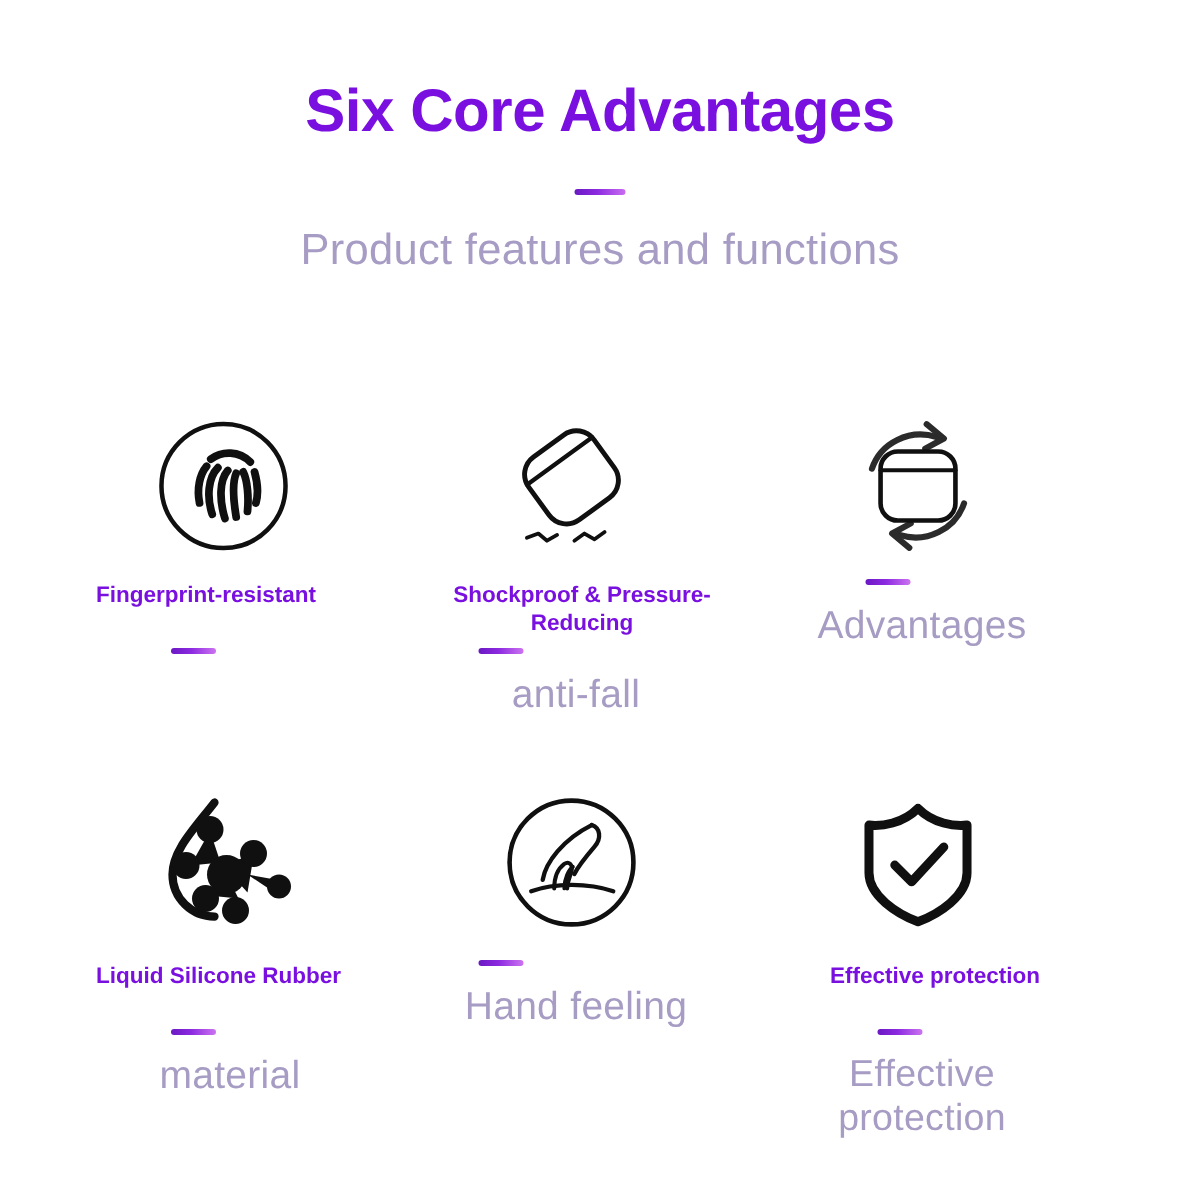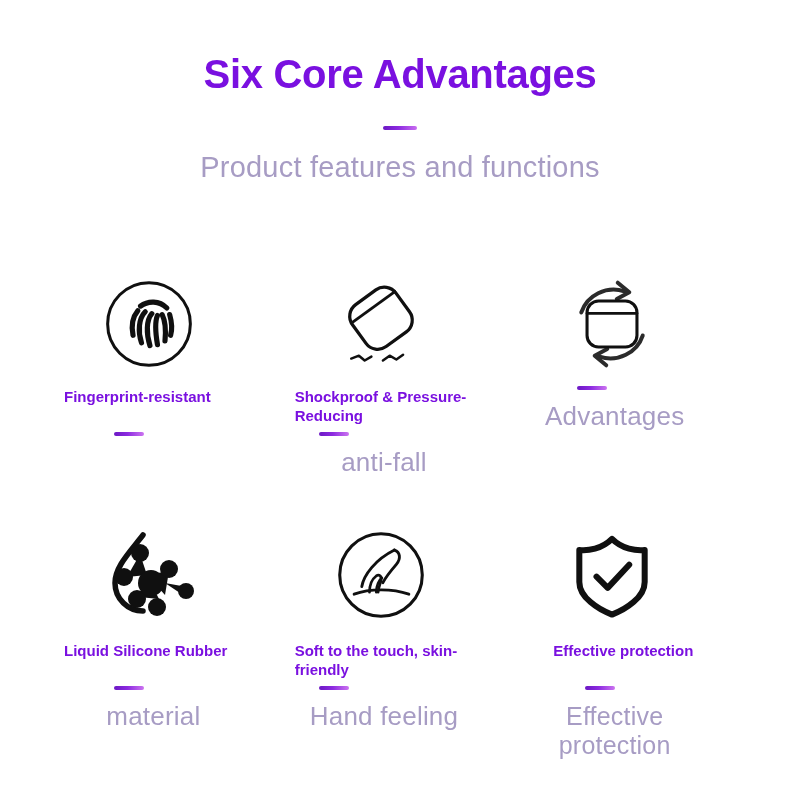--- a/index.html
+++ b/index.html
@@ -112,21 +112,21 @@
 
   .col-1 .mini-divider { margin-left: 58px; }
   .col-2 .mini-divider { margin-left: 32px; }
   .col-3 .mini-divider { margin-left: 60px; }
 
   .row-2 .icon-wrap { height: 118px; }
   .row-2.col-1 .mini-divider { margin-left: 58px; }
   .row-2.col-2 .mini-divider { margin-left: 32px; }
   .row-2.col-3 .mini-divider { margin-left: 68px; }
 
-  .col-2 .feat-label { padding-left: 8px; }
+  .col-2 .feat-label { padding-left: 8px; text-align: center; }
   .col-3 .feat-label { padding-left: 28px; }
   .row-2.col-3 .feat-label { padding-left: 36px; }
 
   .row-2.col-3 .feat-sub { font-size: 25px; }
 </style>
 </head>
 <body>
 
 <div class="page">
 
@@ -214,21 +214,20 @@
       <div class="icon-wrap">
         <svg width="96" height="96" viewBox="0 0 100 100" fill="none" stroke="#101010" stroke-linecap="round" stroke-linejoin="round">
           <circle cx="50" cy="50" r="43" stroke-width="3.2"></circle>
           <path d="M22 70 C38 64 62 64 79 70" stroke-width="3.0"></path>
           <path d="M30 62 C32 50 44 34 64 24" stroke-width="3.0"></path>
           <path d="M64 24 C70 26 71 33 66 39 C60 46 55 52 52 58" stroke-width="3.0"></path>
           <path d="M38 68 C38 60 41 54 45 51 C48 49 51 51 50 56 C49 60 47 64 47 68" stroke-width="2.8"></path>
           <path d="M45 68 C45 61 48 55 51 53" stroke-width="2.6"></path>
         </svg>
       </div>
-      <div class="feat-label">Soft to the touch, skin-friendly</div>
       <div class="mini-divider"></div>
       <div class="feat-sub">Hand feeling</div>
     </div>
 
     <div class="cell row-2 col-3">
       <div class="icon-wrap">
         <svg width="86" height="86" viewBox="0 0 100 100" fill="none" stroke="#101010" stroke-linecap="round" stroke-linejoin="round">
           <path d="M50 8 C62 20 78 22 88 21 C88 21 88 52 88 58 C88 76 66 90 50 96 C34 90 12 76 12 58 C12 52 12 21 12 21 C22 22 38 20 50 8 Z" stroke-width="7"></path>
           <path d="M32 52 L45 65 L70 38" stroke-width="7"></path>
         </svg>

